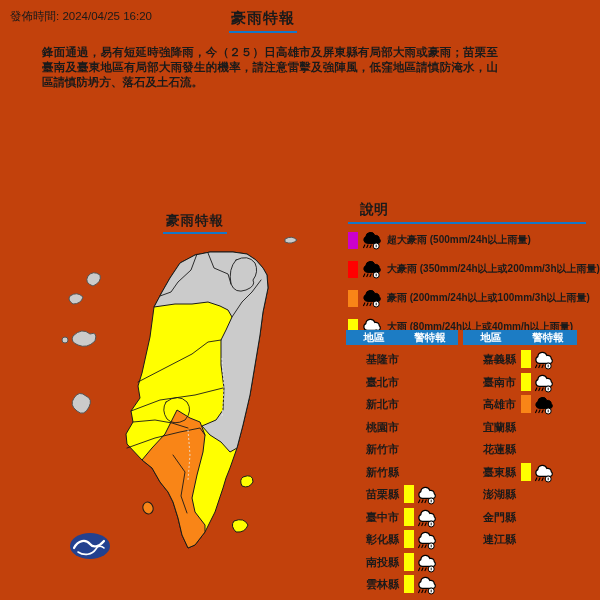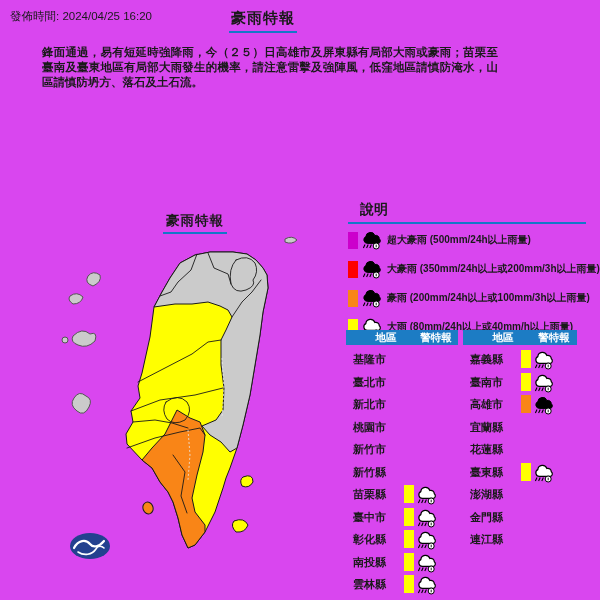--- a/index.html
+++ b/index.html
@@ -1,16 +1,16 @@
 <!DOCTYPE html>
 <html><head>
 <meta charset="utf-8">
 <style>
   html,body{margin:0;padding:0;background:#fff;}
-  .canvas{position:relative;width:600px;height:600px;background:#d946ef;overflow:hidden;
+  .canvas{position:relative;width:600px;height:600px;background:#c2410c;overflow:hidden;
           font-family:"Liberation Sans","DejaVu Sans",sans-serif;color:#1a1a1a;}
   .publish-time{position:absolute;left:10px;top:9px;font-size:11.5px;}
   .page-title{position:absolute;left:229px;top:9px;font-size:15px;font-weight:bold;
               letter-spacing:1px;padding:0 2px 3px 2px;border-bottom:2px solid #1577C8;}
   .description{position:absolute;left:42px;top:45px;width:456px;font-size:11.5px;
                font-weight:bold;line-height:15px;text-align:justify;}
   .map-title{position:absolute;left:163px;top:212px;font-size:13.5px;font-weight:bold;
              letter-spacing:1px;padding:0 3px 2px 3px;border-bottom:2px solid #1577C8;}
   #map{position:absolute;left:40px;top:230px;}
   #map .border{fill:none;stroke:#1a1a1a;stroke-width:0.9;stroke-linejoin:round;stroke-linecap:round;}
@@ -21,25 +21,25 @@
   .lrow{display:flex;align-items:center;height:24px;margin-bottom:5px;}
   .lsq{width:10px;height:17px;flex:0 0 10px;}
   .licon,.ticon{display:flex;align-items:flex-start;margin-left:2px;}
   .cloud{width:24px;height:20px;}
   .lrow .label{font-size:10px;font-weight:bold;white-space:nowrap;margin-left:3px;}
   .wtable{position:absolute;top:330px;}
   .wtable.left{left:346px;width:112px;}
   .wtable.right{left:463px;width:114px;}
   .thead{display:flex;align-items:center;height:15px;background:#1C7CC4;color:#fff;
          font-size:10.5px;font-weight:bold;}
-  .th1{width:56px;text-align:center;padding-left:12px;}
+  .th1{width:56px;text-align:center;}
   .th2{flex:1;text-align:center;}
   .tbody{margin-top:3px;}
   .trow{position:relative;height:22.5px;}
-  .tname{position:absolute;left:7px;top:0;line-height:22.5px;font-size:11px;font-weight:bold;}
+  .tname{position:absolute;left:20px;top:0;line-height:22.5px;font-size:11px;font-weight:bold;}
   .ticon{position:absolute;left:56px;top:2px;visibility:hidden;gap:1px;}
   .ticon.rain,.ticon.heavy{visibility:visible;}
   .cbar{width:10px;height:18px;}
   .rain .cbar{background:#FFFF00;}
   .heavy .cbar{background:#F98517;}
 </style>
 </head>
 <body>
 
 <div class="canvas">

